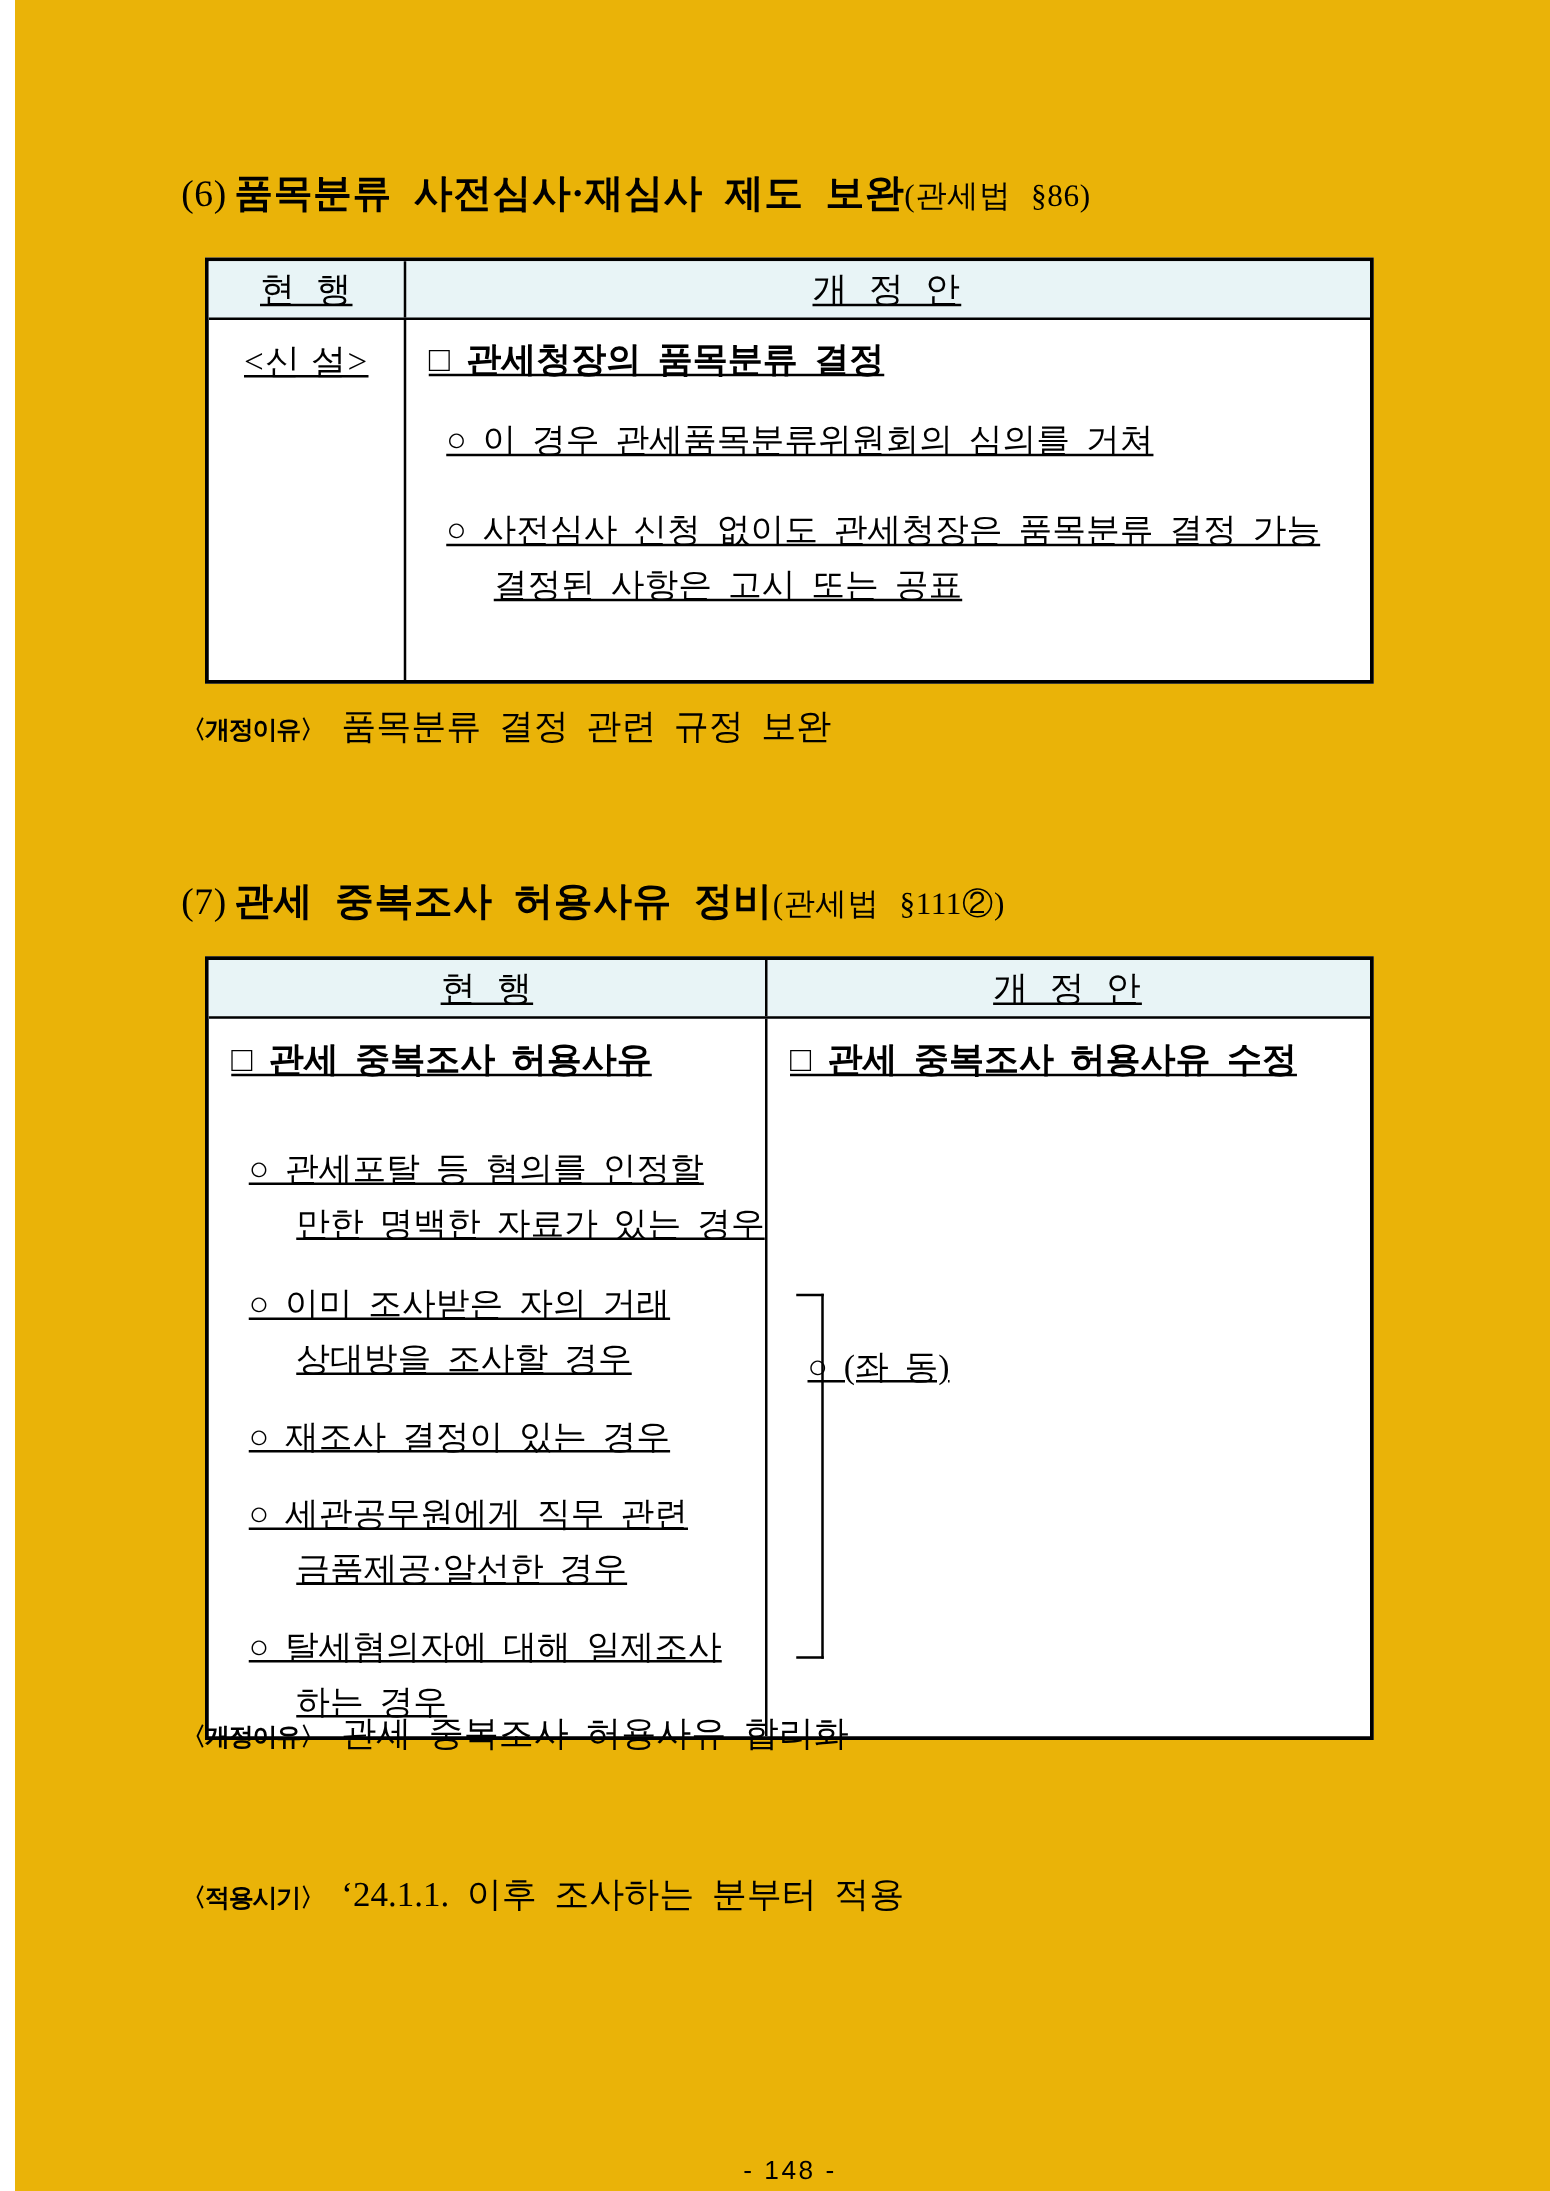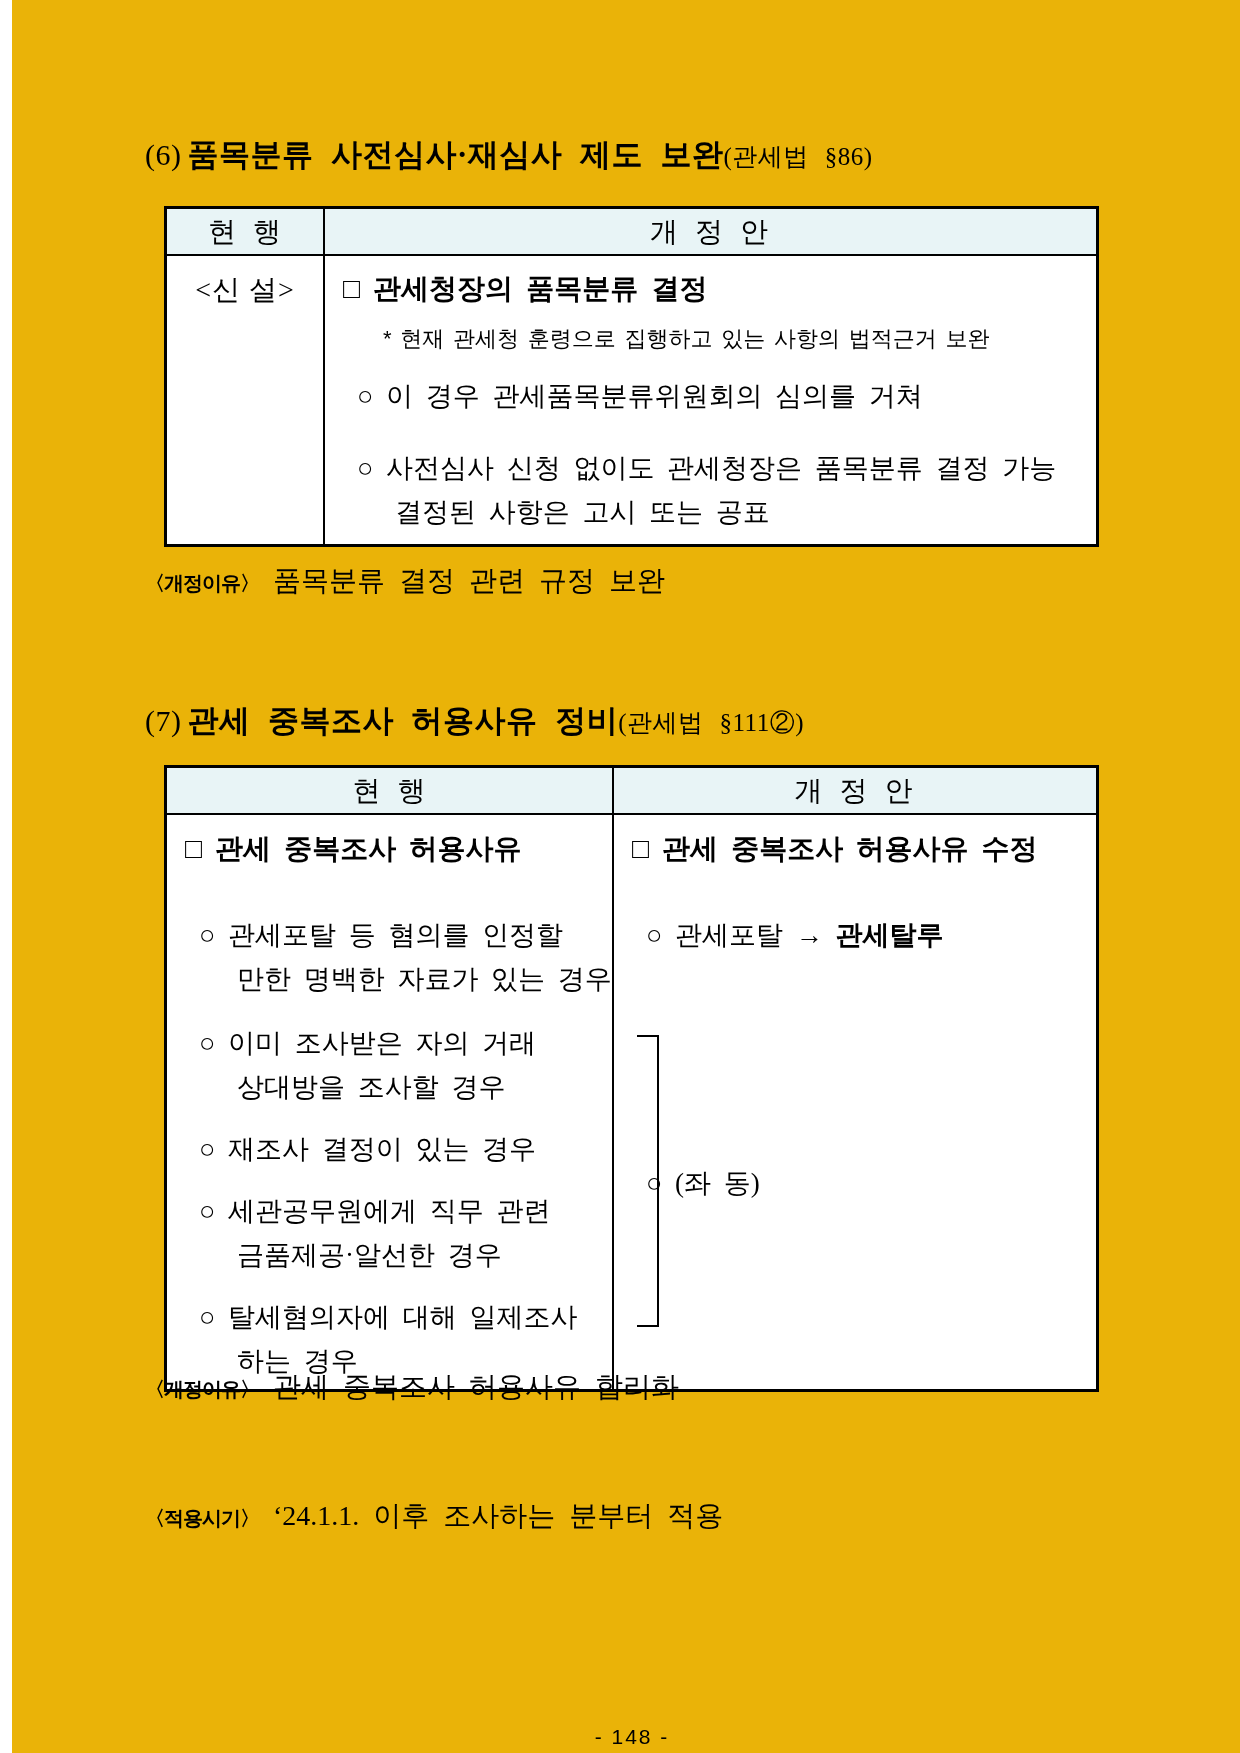--- a/index.html
+++ b/index.html
@@ -20,21 +20,21 @@
     font-size:31px; font-weight:bold;
     letter-spacing:0.5px; word-spacing:0.3em;
     white-space:nowrap;
   }
   .doc-title .num { font-weight:normal; font-size:30px; margin-right:6px; }
   .doc-title .ref { font-weight:normal; font-size:25px; }
 
   
   .tbl {
     position:absolute; left:152px; width:935px;
-    border:3px solid #000; background:#fff;
+    border:3px solid #000; background:#fff;text-decoration:underline;
   }
   .tbl-header { display:flex; height:47px; border-bottom:2px solid #000; }
   .hcell {
     display:flex; align-items:center; justify-content:center;
     font-size:28px; white-space:pre; letter-spacing:1px;
     height:100%;
   }
   .tbl-body { position:relative; display:flex; }
   .bcell { height:100%; }
   .v-divide { border-right:2px solid #000; }
@@ -133,21 +133,20 @@
     <div class="tbl-header header-bg">
       <div class="hcell c1 v-divide">현  행</div>
       <div class="hcell c2">개  정  안</div>
     </div>
     <div class="tbl-body">
       <div class="bcell c1 v-divide">
         <div class="newcell">&lt;신 설&gt;</div>
       </div>
       <div class="bcell c2">
         <div class="box-heading">□ 관세청장의 품목분류 결정</div>
-        <div class="note">* 현재 관세청 훈령으로 집행하고 있는 사항의 법적근거 보완</div>
         <div class="item item-b1">○ 이 경우 관세품목분류위원회의 심의를 거쳐</div>
         <div class="item item-a">○ 사전심사 신청 없이도 관세청장은 품목분류 결정 가능</div>
         <div class="item cont">결정된 사항은 고시 또는 공표</div>
       </div>
     </div>
   </div>
 
   <div class="meta-line reason1">
     <span class="meta-label">〈개정이유〉</span><span class="meta-text">품목분류 결정 관련 규정 보완</span>
   </div>
@@ -169,21 +168,20 @@
         <div class="item l3">○ 이미 조사받은 자의 거래</div>
         <div class="item cont">상대방을 조사할 경우</div>
         <div class="item l5">○ 재조사 결정이 있는 경우</div>
         <div class="item l6">○ 세관공무원에게 직무 관련</div>
         <div class="item cont">금품제공·알선한 경우</div>
         <div class="item l8">○ 탈세혐의자에 대해 일제조사</div>
         <div class="item cont">하는 경우</div>
       </div>
       <div class="bcell c2">
         <div class="box-heading">□ 관세 중복조사 허용사유 수정</div>
-        <div class="item r1"><span>○ 관세포탈 → </span><span class="bold">관세탈루</span></div>
         <div class="item r2">○ (좌 동)</div>
       </div>
       <div class="bracket"></div>
     </div>
   </div>
 
   <div class="meta-line reason2">
     <span class="meta-label">〈개정이유〉</span><span class="meta-text">관세 중복조사 허용사유 합리화</span>
   </div>
 

